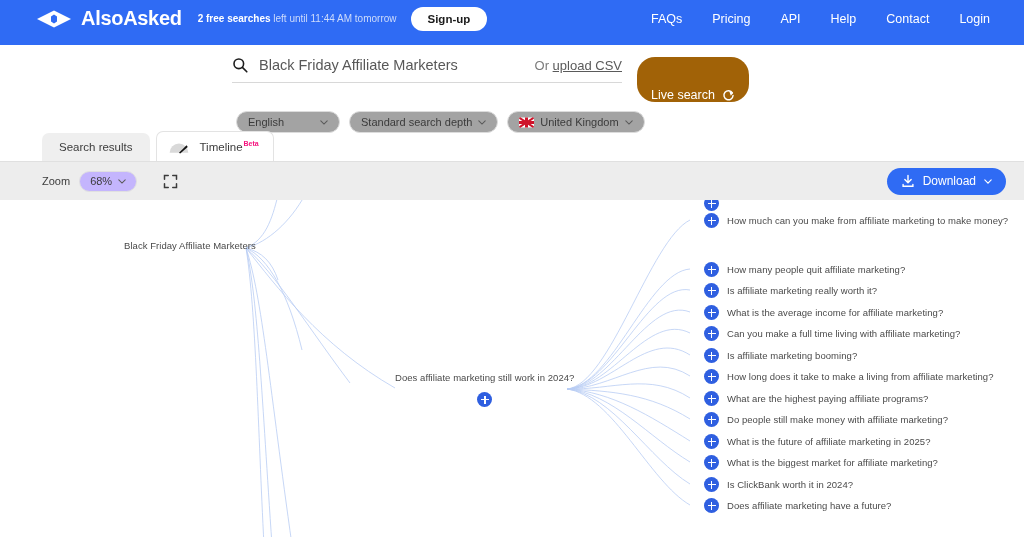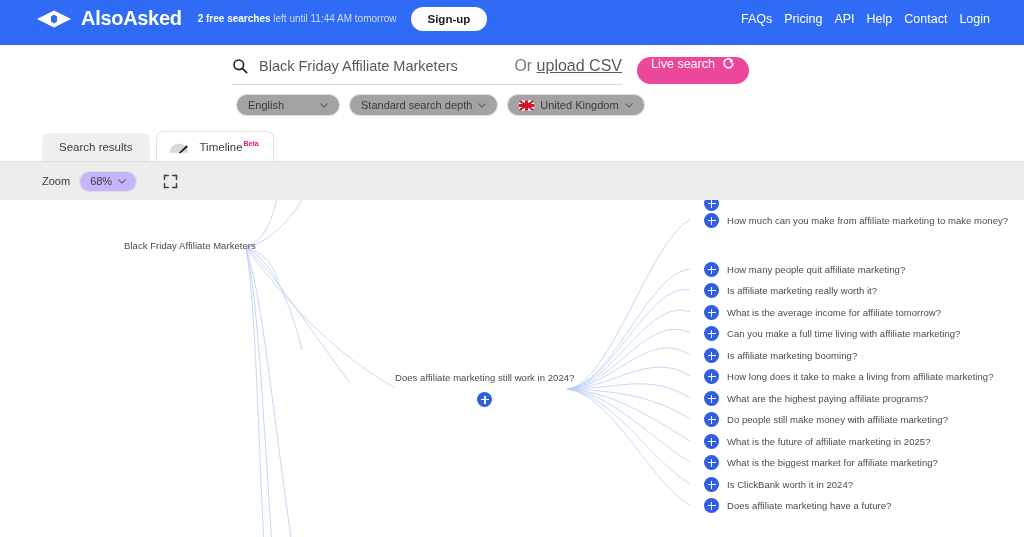--- a/index.html
+++ b/index.html
@@ -43,21 +43,21 @@
     border: none;
     border-radius: 20px;
     padding: 6px 17px;
     cursor: pointer;
     font-family: "Liberation Sans", sans-serif;
   }
   .nav {
     margin-left: auto;
     display: flex;
     align-items: center;
-    gap: 12px;
+    gap: 30px;
     padding-right: 10px;
   }
   .nav a {
     color: #ffffff;
     font-size: 12.5px;
     text-decoration: none;
     white-space: nowrap;
   }
 
   
@@ -85,36 +85,36 @@
   .search-input {
     border: none; outline: none;
     font-size: 14.5px;
     color: #585858;
     width: 250px;
     font-family: "Liberation Sans", sans-serif;
     background: transparent;
   }
   .upload-csv {
     margin-left: auto;
-    font-size: 16px;
+    font-size: 13px;
     color: #7b7b7b;
     white-space: nowrap;
   }
   .upload-csv a { color: #5a5a5a; text-decoration: underline; cursor: pointer; }
   .live-search {
     margin-left: 15px;
-    background: #ec4899;
+    background: #a16207;
     color: #fff;
     border: none;
     border-radius: 18px;
-    height: 27px;
+    height: 45px;
     padding: 0 14px;
     font-size: 12.5px;
     display: inline-flex;
-    align-items: flex-start;
+    align-items: flex-end;
     gap: 7px;
     cursor: pointer;
     font-family: "Liberation Sans", sans-serif;
     white-space: nowrap;
   }
   .filters-row {
     display: flex;
     gap: 9px;
     padding-left: 236px;
     margin-top: 9px;
@@ -357,20 +357,30 @@
   <span class="zoom-label">Zoom</span>
   <div class="zoom-pill">
     <span>68%</span>
     <svg class="chev" viewBox="0 0 10 6">
       <path d="M1 1 L5 5 L9 1" fill="none" stroke="#5a5a5a" stroke-width="1.3" stroke-linecap="round"></path>
     </svg>
   </div>
   <svg class="fullscreen-btn" viewBox="0 0 20 20">
     <path d="M2 7 L2 2 L7 2 M13 2 L18 2 L18 7 M18 13 L18 18 L13 18 M7 18 L2 18 L2 13" fill="none" stroke="#3c3c3c" stroke-width="2" stroke-linecap="round"></path>
   </svg>
+  <button class="download-btn">
+    <svg width="14" height="14" viewBox="0 0 20 20">
+      <path d="M10 2 L10 12 M5.5 8 L10 12.6 L14.5 8" fill="none" stroke="#fff" stroke-width="2" stroke-linecap="round" stroke-linejoin="round"></path>
+      <path d="M3 15 L3 17.5 L17 17.5 L17 15" fill="none" stroke="#fff" stroke-width="2" stroke-linecap="round"></path>
+    </svg>
+    <span>Download</span>
+    <svg class="chev" viewBox="0 0 10 6">
+      <path d="M1 1 L5 5 L9 1" fill="none" stroke="#ffffff" stroke-width="1.4" stroke-linecap="round"></path>
+    </svg>
+  </button>
 </div>
 
 <div class="canvas">
   <svg class="edges" viewBox="0 0 1024 345">
     <g fill="none" stroke="#b9cdf4" stroke-width="0.8">
       <path d="M246 48 C265 40 272 20 278 -5"></path>
       <path d="M246 48 C268 42 290 22 305 -5"></path>
       <path d="M246 48 C262 52 272 62 278 80"></path>
       <path d="M246 48 C268 58 288 92 302 150"></path>
       <path d="M246 48 C274 72 310 130 350 183"></path>
@@ -416,21 +426,21 @@
   <div class="node" style="left:704px; top:62px;">
     <span class="plus"></span>
     <span class="node-label">How many people quit affiliate marketing?</span>
   </div>
   <div class="node" style="left:704px; top:83px;">
     <span class="plus"></span>
     <span class="node-label">Is affiliate marketing really worth it?</span>
   </div>
   <div class="node" style="left:704px; top:105px;">
     <span class="plus"></span>
-    <span class="node-label">What is the average income for affiliate tomorrow?</span>
+    <span class="node-label">What is the average income for affiliate marketing?</span>
   </div>
   <div class="node" style="left:704px; top:126px;">
     <span class="plus"></span>
     <span class="node-label">Can you make a full time living with affiliate marketing?</span>
   </div>
   <div class="node" style="left:704px; top:148px;">
     <span class="plus"></span>
     <span class="node-label">Is affiliate marketing booming?</span>
   </div>
   <div class="node" style="left:704px; top:169px;">

